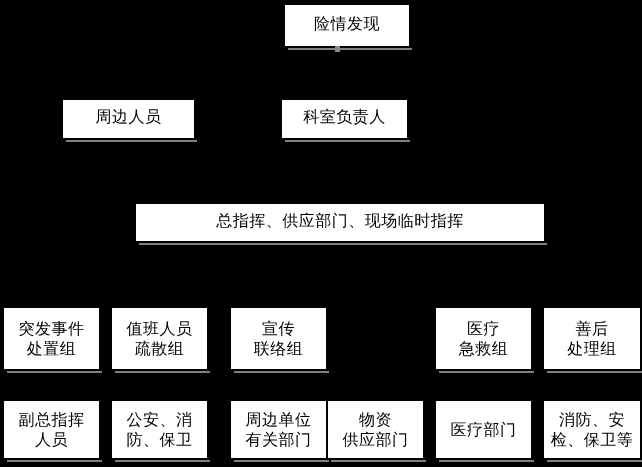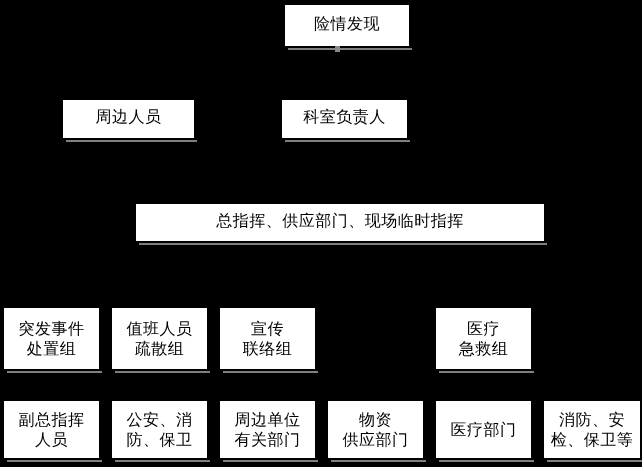--- a/index.html
+++ b/index.html
@@ -47,21 +47,21 @@
     background:#8a8a8a;
   }
   
   .root {left:284px;top:4px;  width:126px;height:43px;}
   .r2a  {left:62px; top:99px; width:133px;height:40px;}
   .r2b  {left:281px;top:99px; width:127px;height:40px;}
   .r2c  {left:483px;top:99px; width:130px;height:40px;}
   .cmd  {left:135px;top:203px;width:410px;height:39px;}
   .r4   {top:307px;height:63px;width:97px;}
   .r5   {top:400px;height:59px;width:97px;}
-  .c0{left:3px;}  .c1{left:111px;} .c2{left:219px;align-items:center;}
+  .c0{left:3px;}  .c1{left:111px;} .c2{left:230px;align-items:center;}
   .c3{left:327px;}.c4{left:435px;} .c5{left:543px;width:98px;}
 </style>
 </head>
 <body>
 
 <div class="stage">
 
   <div class="node root pad-sm">
     <span>险情发现</span>
   </div>
@@ -88,20 +88,24 @@
 疏散组</span>
   </div>
   <div class="node r4 c2 pad-lg">
     <span>宣传
 联络组</span>
   </div>
   <div class="node r4 c4 pad-lg">
     <span>医疗
 急救组</span>
   </div>
+  <div class="node r4 c5 pad-lg">
+    <span>善后
+处理组</span>
+  </div>
 
   <div class="node r5 c0 pad-lg">
     <span>副总指挥
 人员</span>
   </div>
   <div class="node r5 c1 pad-lg">
     <span>公安、消
 防、保卫</span>
   </div>
   <div class="node r5 c3 pad-lg">

